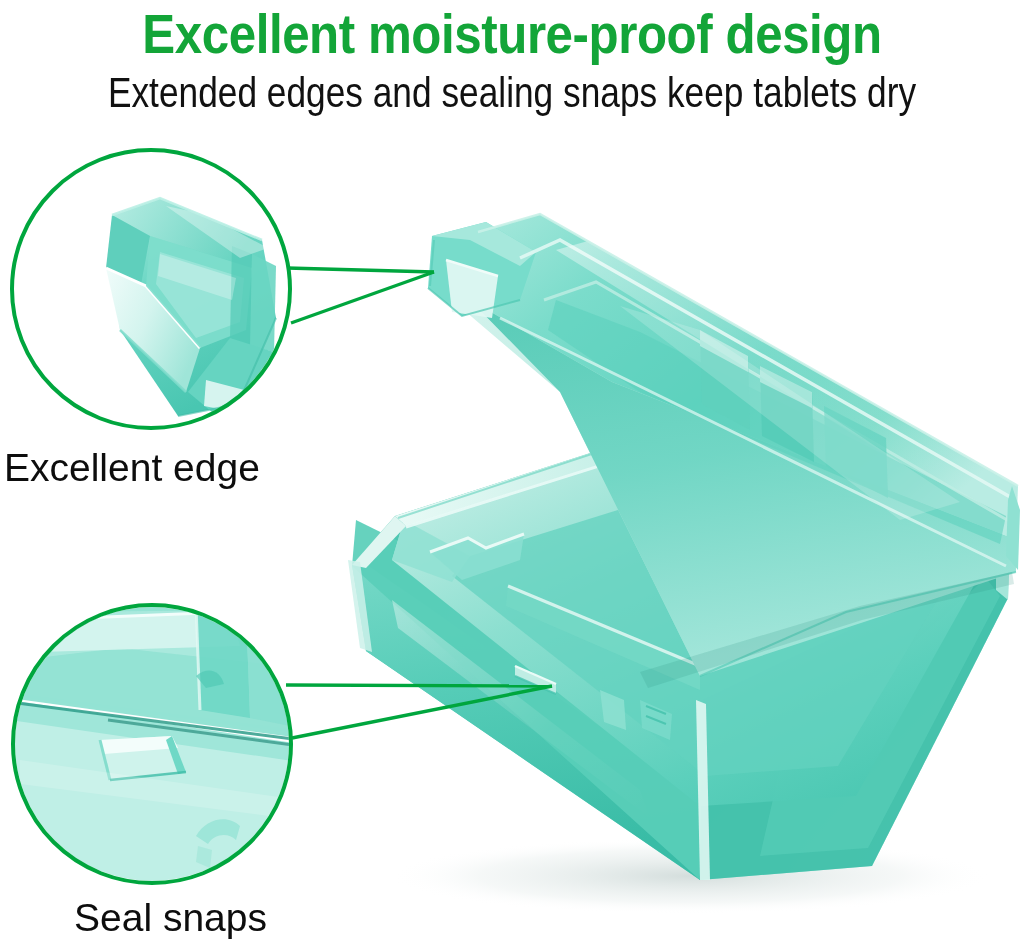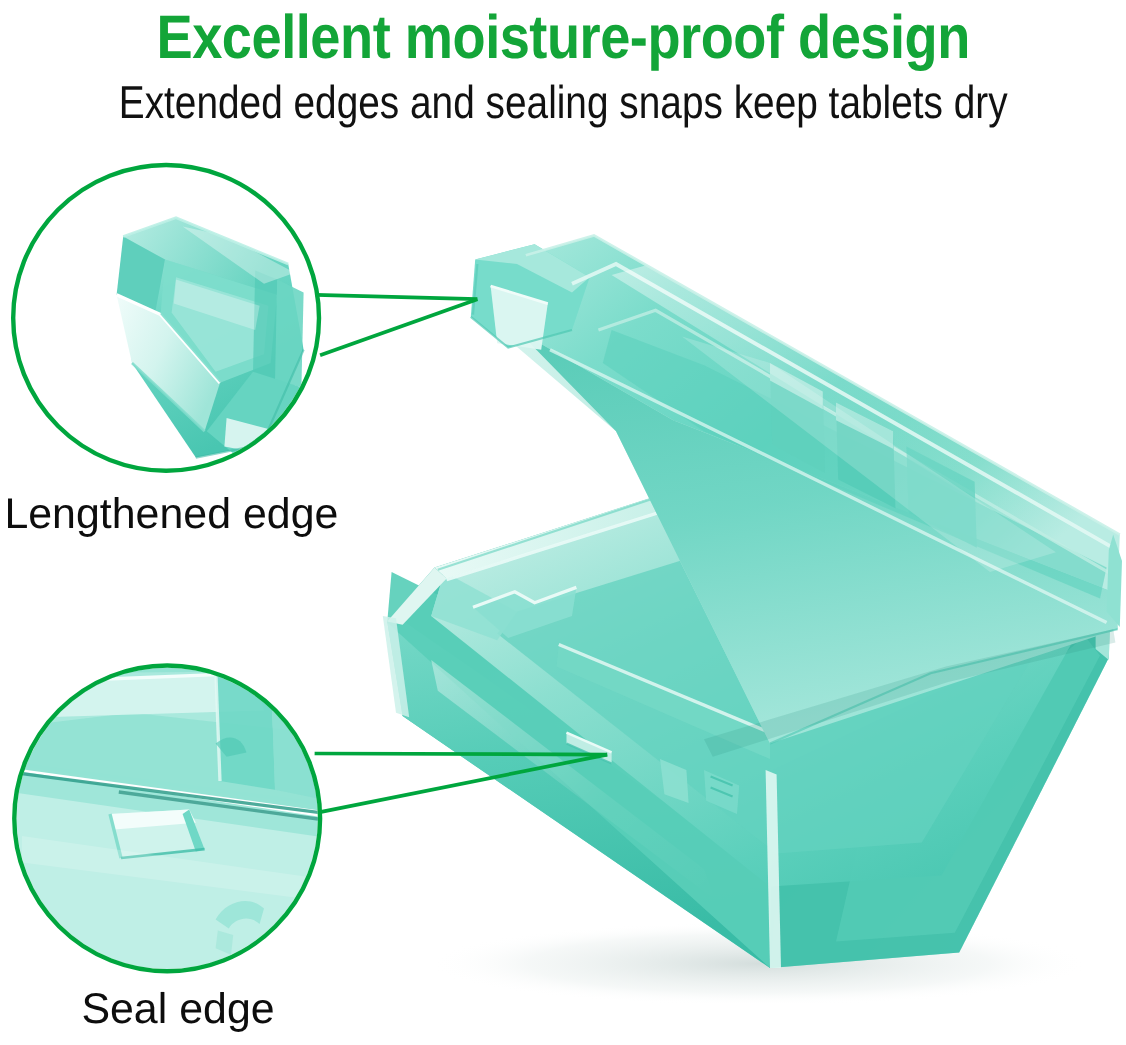--- a/index.html
+++ b/index.html
@@ -316,18 +316,18 @@
 
     <circle cx="151" cy="289" r="139" fill="none" stroke="#00A63E" stroke-width="4"></circle>
     <circle cx="152" cy="744" r="139" fill="none" stroke="#00A63E" stroke-width="4"></circle>
   </svg>
 
   <div class="txt-layer">
     <div class="title" style="color:#13A538;">Excellent moisture-proof design</div>
 
     <div class="subtitle">Extended edges and sealing snaps keep tablets dry</div>
 
-    <div id="label-lengthened" class="callout-label">Lengthened edge</div>
-
-    <div id="label-sealsnap" class="callout-label">Seal edge</div>
+    <div id="label-lengthened" class="callout-label">Excellent edge</div>
+
+    <div id="label-sealsnap" class="callout-label">Seal snaps</div>
   </div>
 
 </div>
 
 </body></html>

